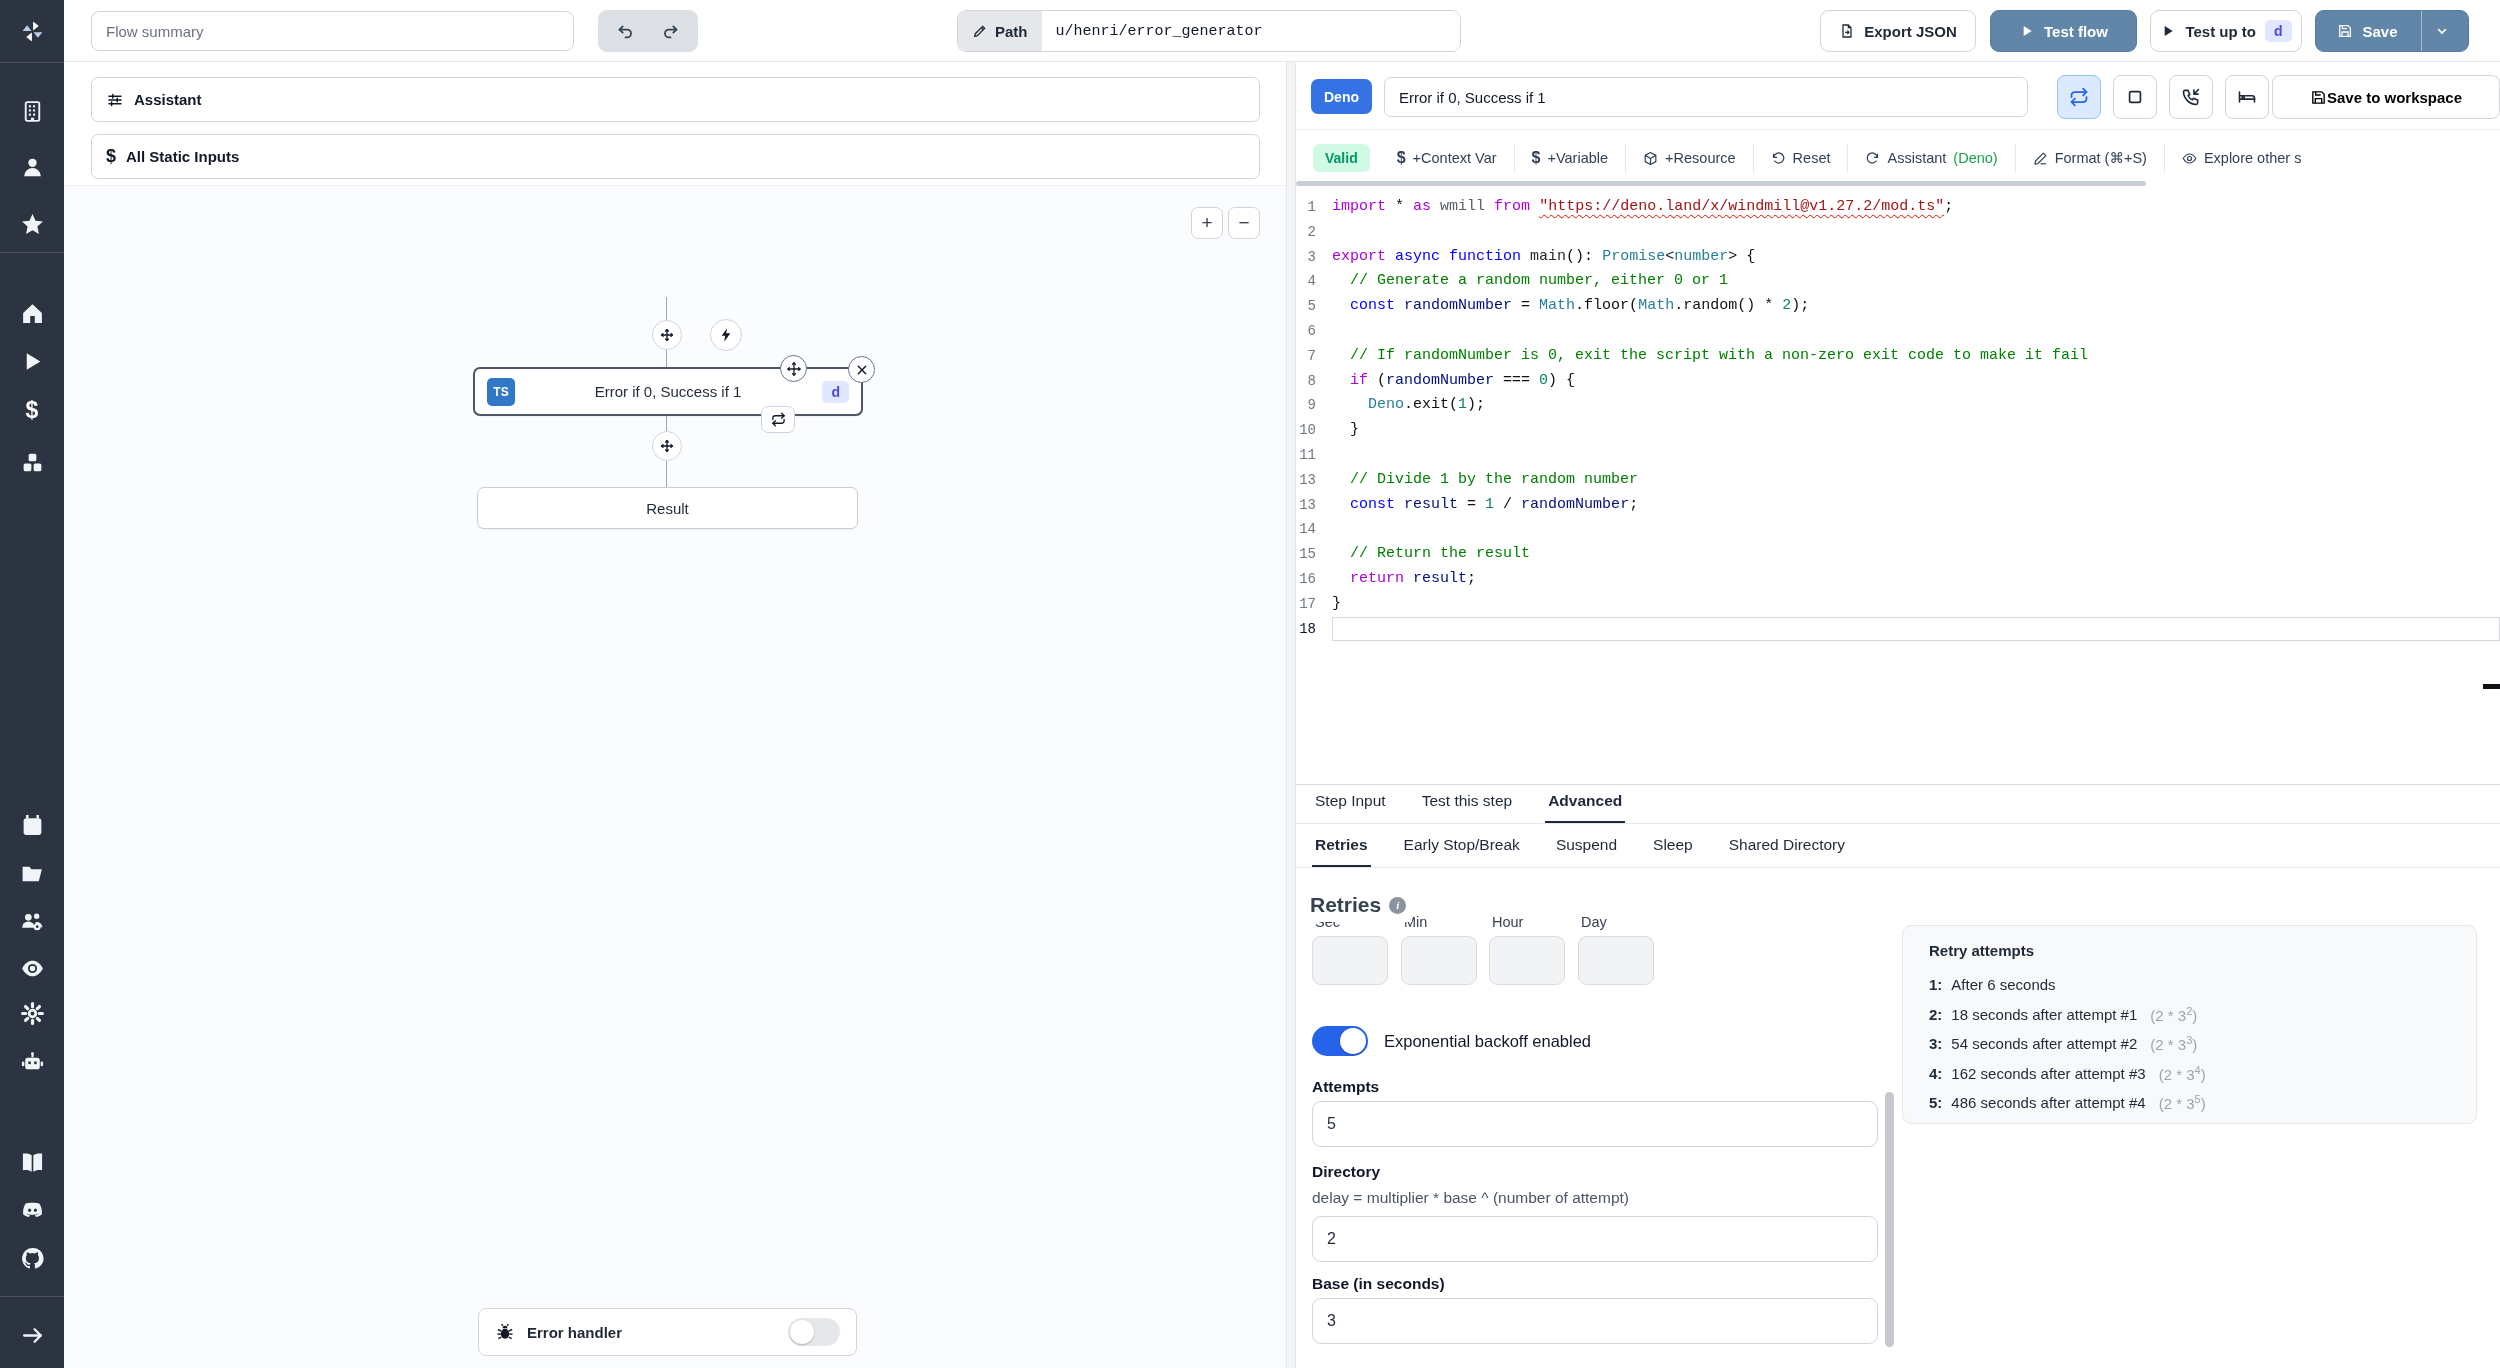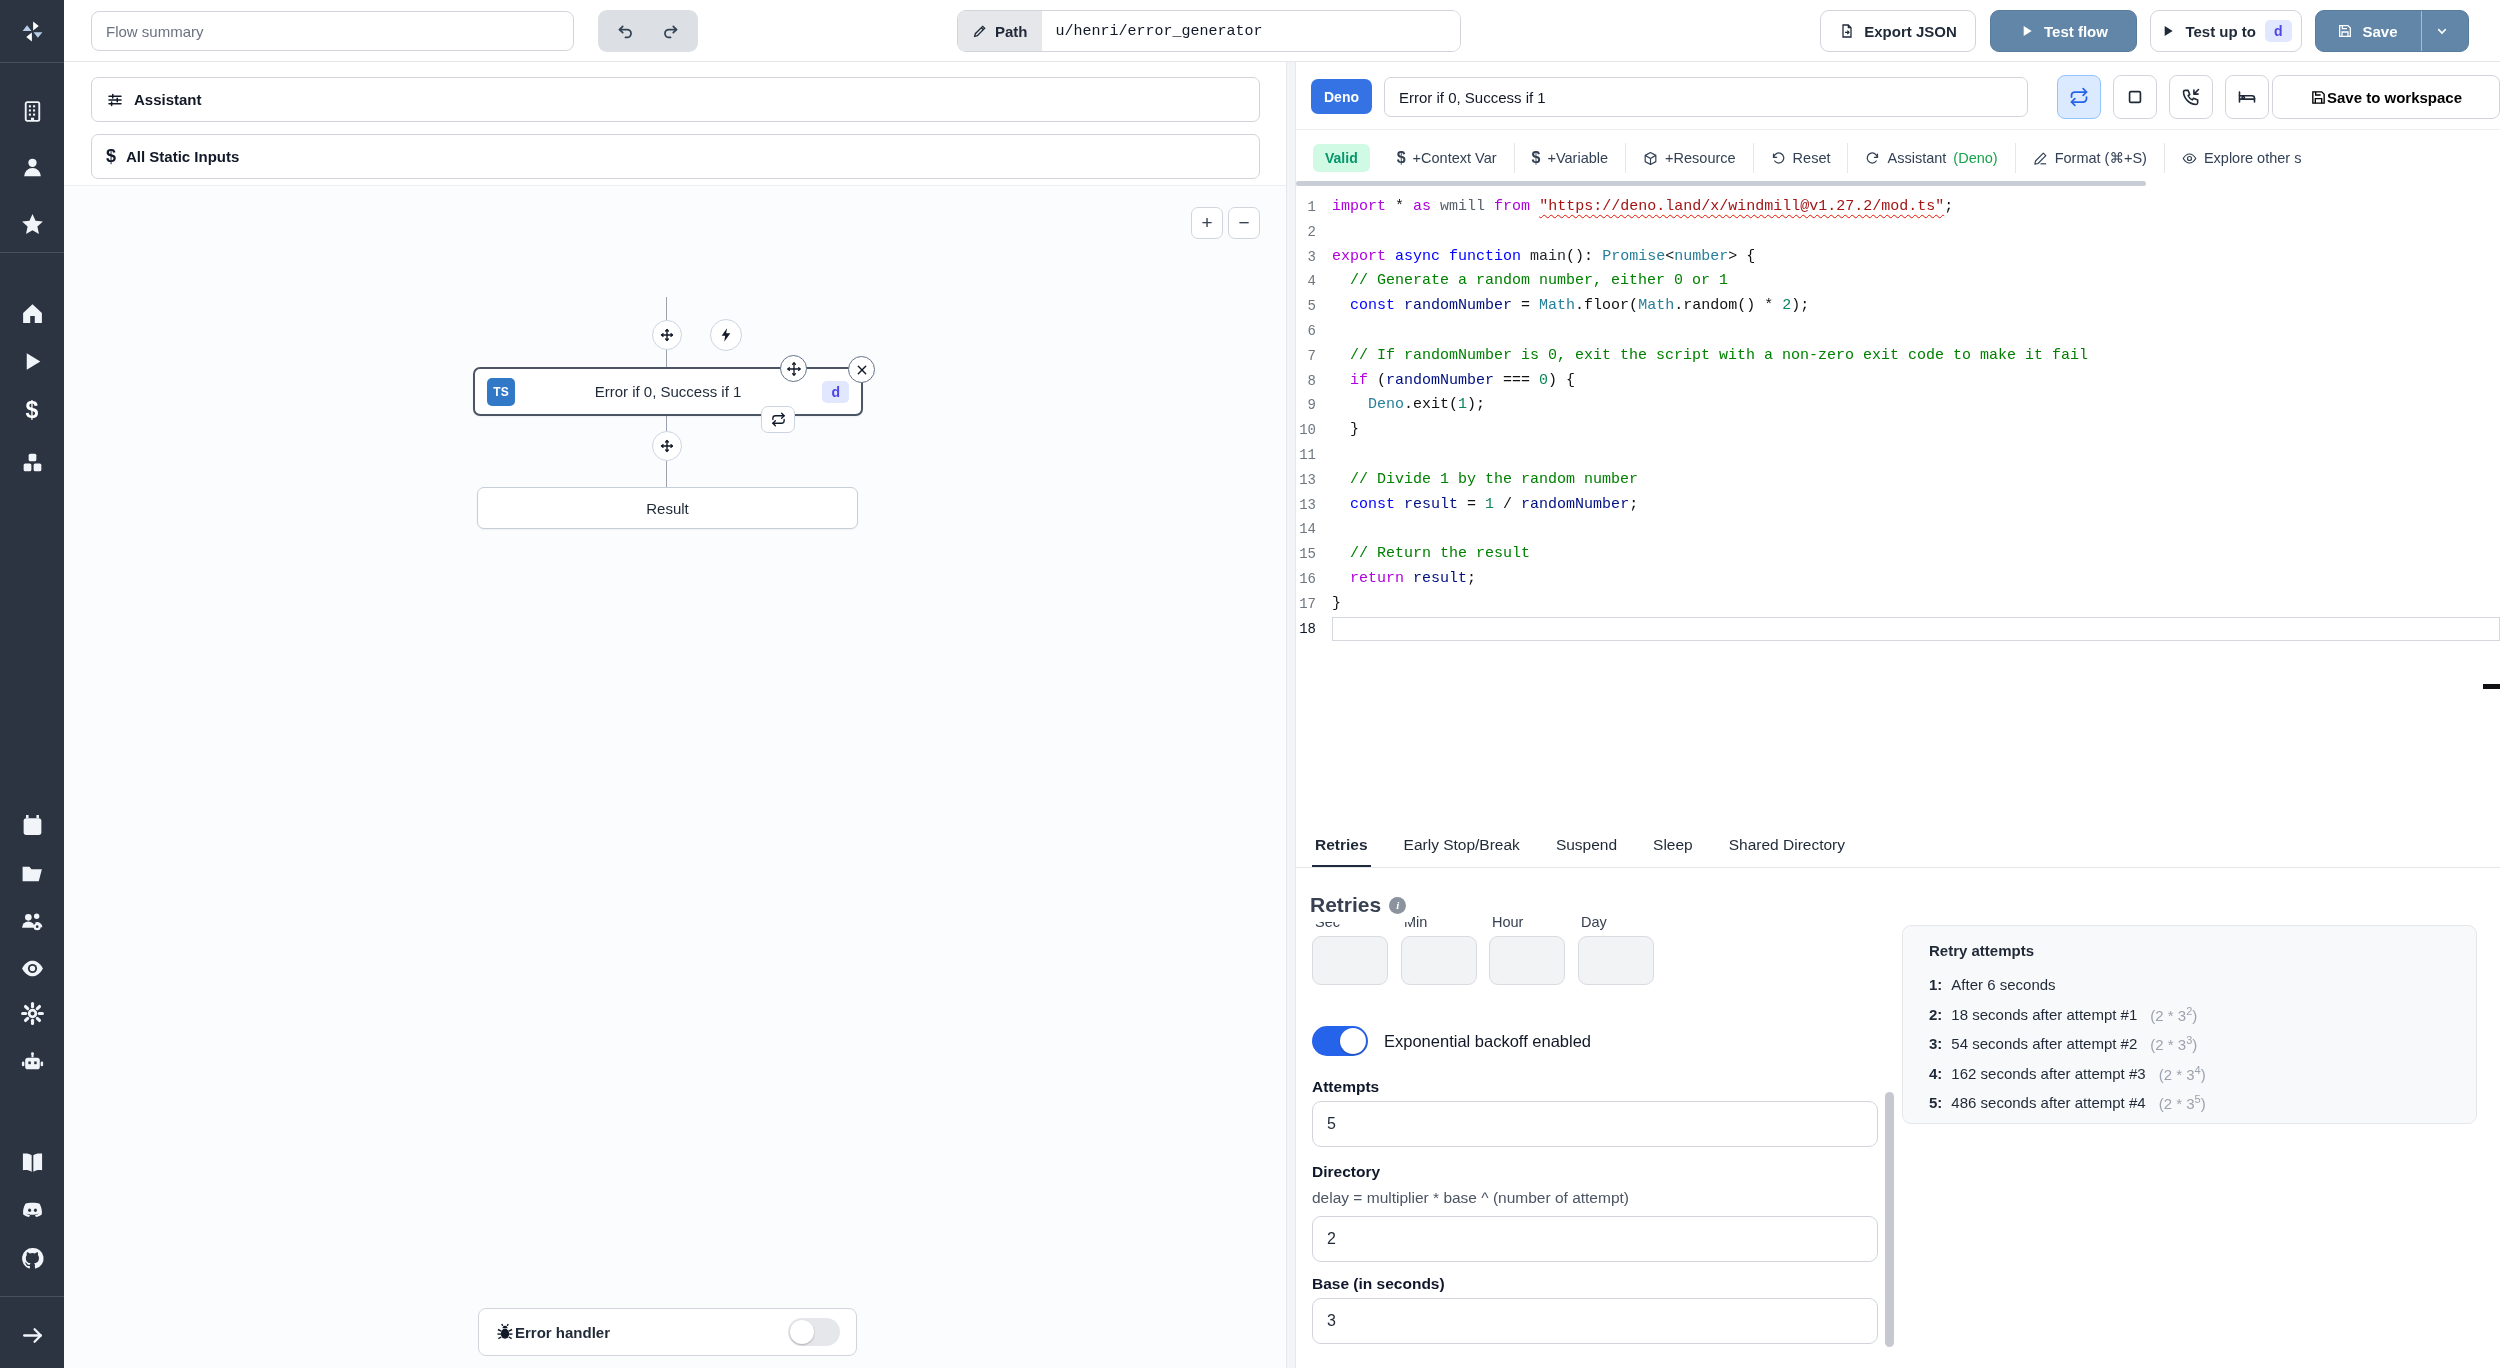--- a/index.html
+++ b/index.html
@@ -81,21 +81,21 @@
   .plus-1 { left:588px; top:134px; width:30px; height:30px; }
   .plus-2 { left:588px; top:245px; width:30px; height:30px; }
   .bolt-btn { left:646px; top:133px; width:32px; height:32px; }
   .move-btn { left:716px; top:169px; width:27px; height:27px; border-color:#64748b; }
   .close-btn { left:784px; top:170px; width:27px; height:27px; border-color:#64748b; }
   .retry-chip { position:absolute; left:697px; top:220px; width:34px; height:27px; background:#fff;
     border:1px solid #cbd5e1; border-radius:7px; display:flex; align-items:center; justify-content:center;
     cursor:pointer; }
   .retry-chip svg { width:15px; height:15px; color:#111827; }
   .eh-box { position:absolute; left:414px; top:1122px; width:379px; height:48px; background:#fff;
-    border:1px solid #d1d5db; border-radius:8px; display:flex; align-items:center; 
+    border:1px solid #d1d5db; border-radius:8px; display:flex; align-items:center; gap:12px;
     padding:0 16px; cursor:pointer; }
   .eh-box svg { width:20px; height:20px; }
   .eh-label { font-size:15px; font-weight:700; flex:1; }
   .toggle { border-radius:999px; position:relative; cursor:pointer; }
   .toggle .knob { position:absolute; top:2px; border-radius:50%; background:#fff;
     box-shadow:0 1px 2px rgba(0,0,0,.25); }
   .toggle-off { width:52px; height:28px; background:#e5e7eb; }
   .toggle-off .knob { left:2px; width:24px; height:24px; }
   .toggle-on { width:56px; height:30px; background:#2563eb; }
   .toggle-on .knob { right:2px; top:2px; width:26px; height:26px; }
@@ -611,20 +611,25 @@
           <div class="code-line"><span class="gutter">13</span><span class="code-content"><span class="tk-pl">  </span><span class="tk-kb">const</span><span class="tk-pl"> </span><span class="tk-vr">result</span><span class="tk-pl"> = </span><span class="tk-nm">1</span><span class="tk-pl"> / </span><span class="tk-vr">randomNumber</span><span class="tk-pl">;</span></span></div>
           <div class="code-line"><span class="gutter">14</span><span class="code-content"></span></div>
           <div class="code-line"><span class="gutter">15</span><span class="code-content"><span class="tk-cm">  // Return the result</span></span></div>
           <div class="code-line"><span class="gutter">16</span><span class="code-content"><span class="tk-pl">  </span><span class="tk-kc">return</span><span class="tk-pl"> </span><span class="tk-vr">result</span><span class="tk-pl">;</span></span></div>
           <div class="code-line"><span class="gutter">17</span><span class="code-content"><span class="tk-pl">}</span></span></div>
           <div class="code-line active"><span class="gutter">18</span><span class="code-content"></span></div>
         </div>
       <div class="cursor-mark"></div>
     </div>
 
+    <div class="tabs-row tabs-1">
+      <span class="tab">Step Input</span>
+      <span class="tab">Test this step</span>
+      <span class="tab active">Advanced</span>
+    </div>
     <div class="tabs-row tabs-2">
       <span class="tab active">Retries</span>
       <span class="tab">Early Stop/Break</span>
       <span class="tab">Suspend</span>
       <span class="tab">Sleep</span>
       <span class="tab">Shared Directory</span>
     </div>
 
     <div class="adv-content">
       <div class="retries-h">

